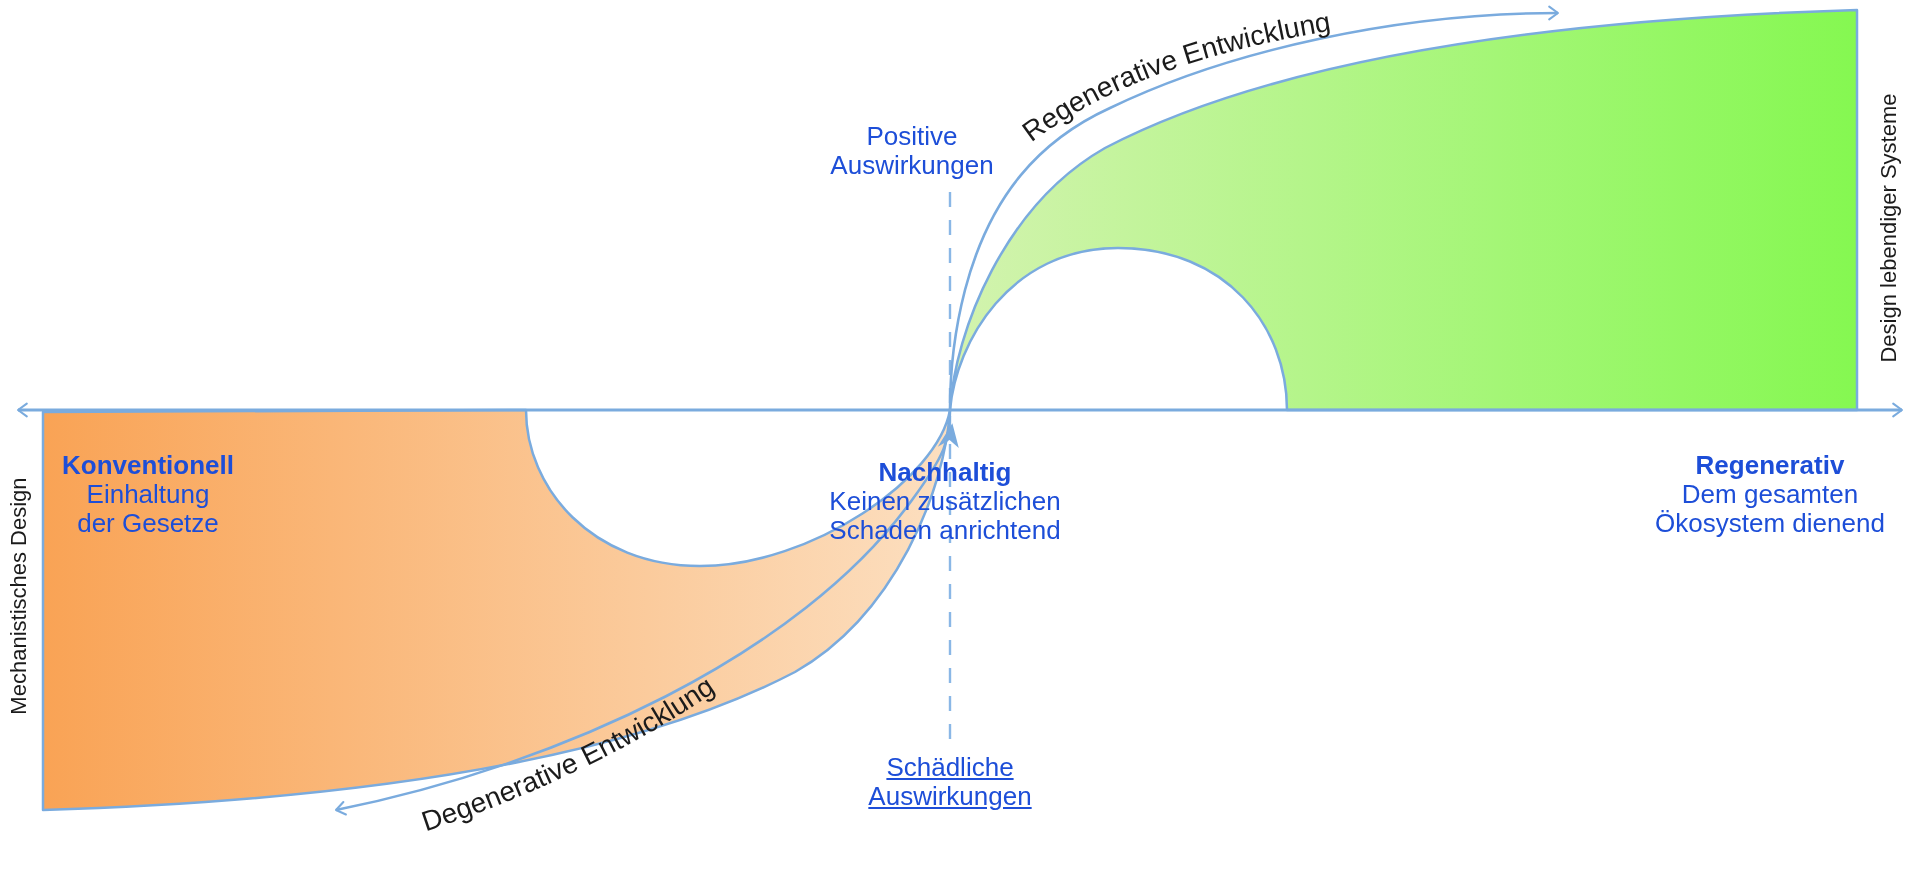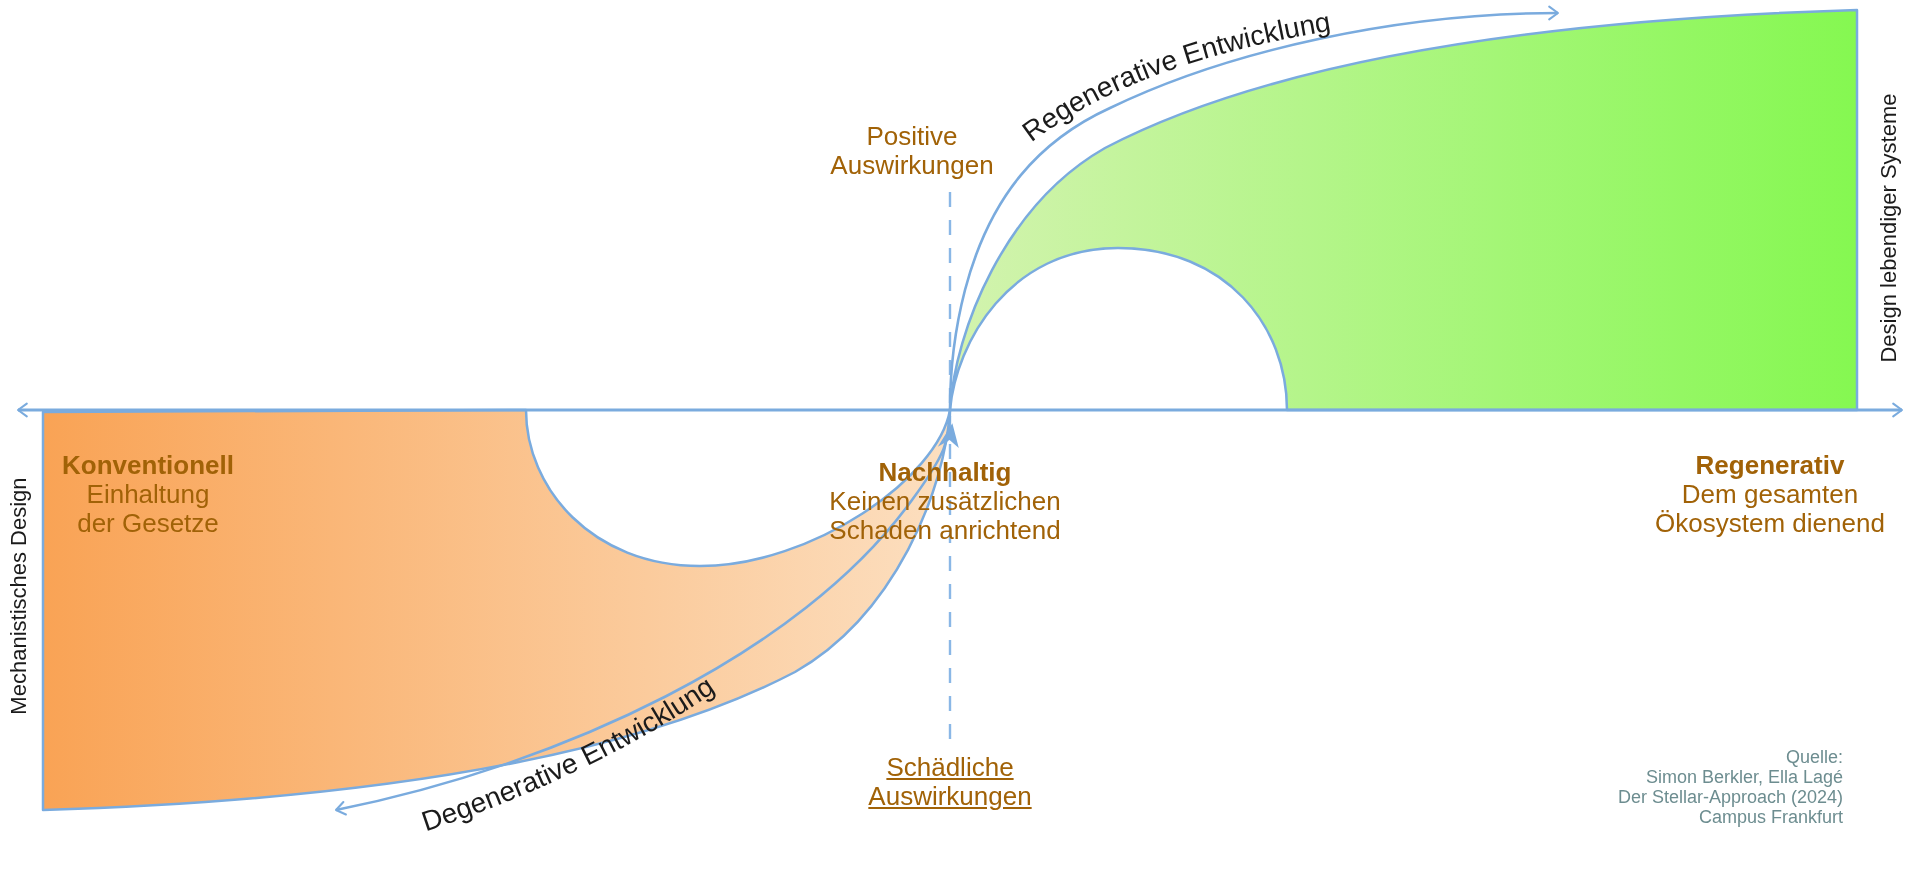--- a/index.html
+++ b/index.html
@@ -10,21 +10,21 @@
     overflow:hidden;
     font-family:"Liberation Sans", sans-serif;
     color:#1b1b1b;
   }
   .stage svg{position:absolute;left:0;top:0;}
   .lbl{
     position:absolute;
     text-align:center;
     font-size:26px;
     line-height:29px;
-    color:#a16207;
+    color:#1d4ed8;
     white-space:nowrap;
   }
   .lbl .t{font-weight:bold;}
   .side-lbl{
     position:absolute;
     width:320px;height:26px;
     text-align:center;
     font-size:22px;
     line-height:26px;
     transform:rotate(-90deg);
@@ -117,20 +117,14 @@
 
   <div class="lbl" style="left:795px;top:458px;width:300px;">
     <div class="t">Nachhaltig</div>
     <div>Keinen zusätzlichen</div>
     <div>Schaden anrichtend</div>
   </div>
 
   <div class="side-lbl" style="left:-141px;top:583px;">Mechanistisches Design</div>
   <div class="side-lbl" style="left:1729px;top:215px;">Design lebendiger Systeme</div>
 
-  <div class="source">
-    <div>Quelle:</div>
-    <div>Simon Berkler, Ella Lagé</div>
-    <div>Der Stellar-Approach (2024)</div>
-    <div>Campus Frankfurt</div>
-  </div>
 
 </div>
 
 </body></html>

